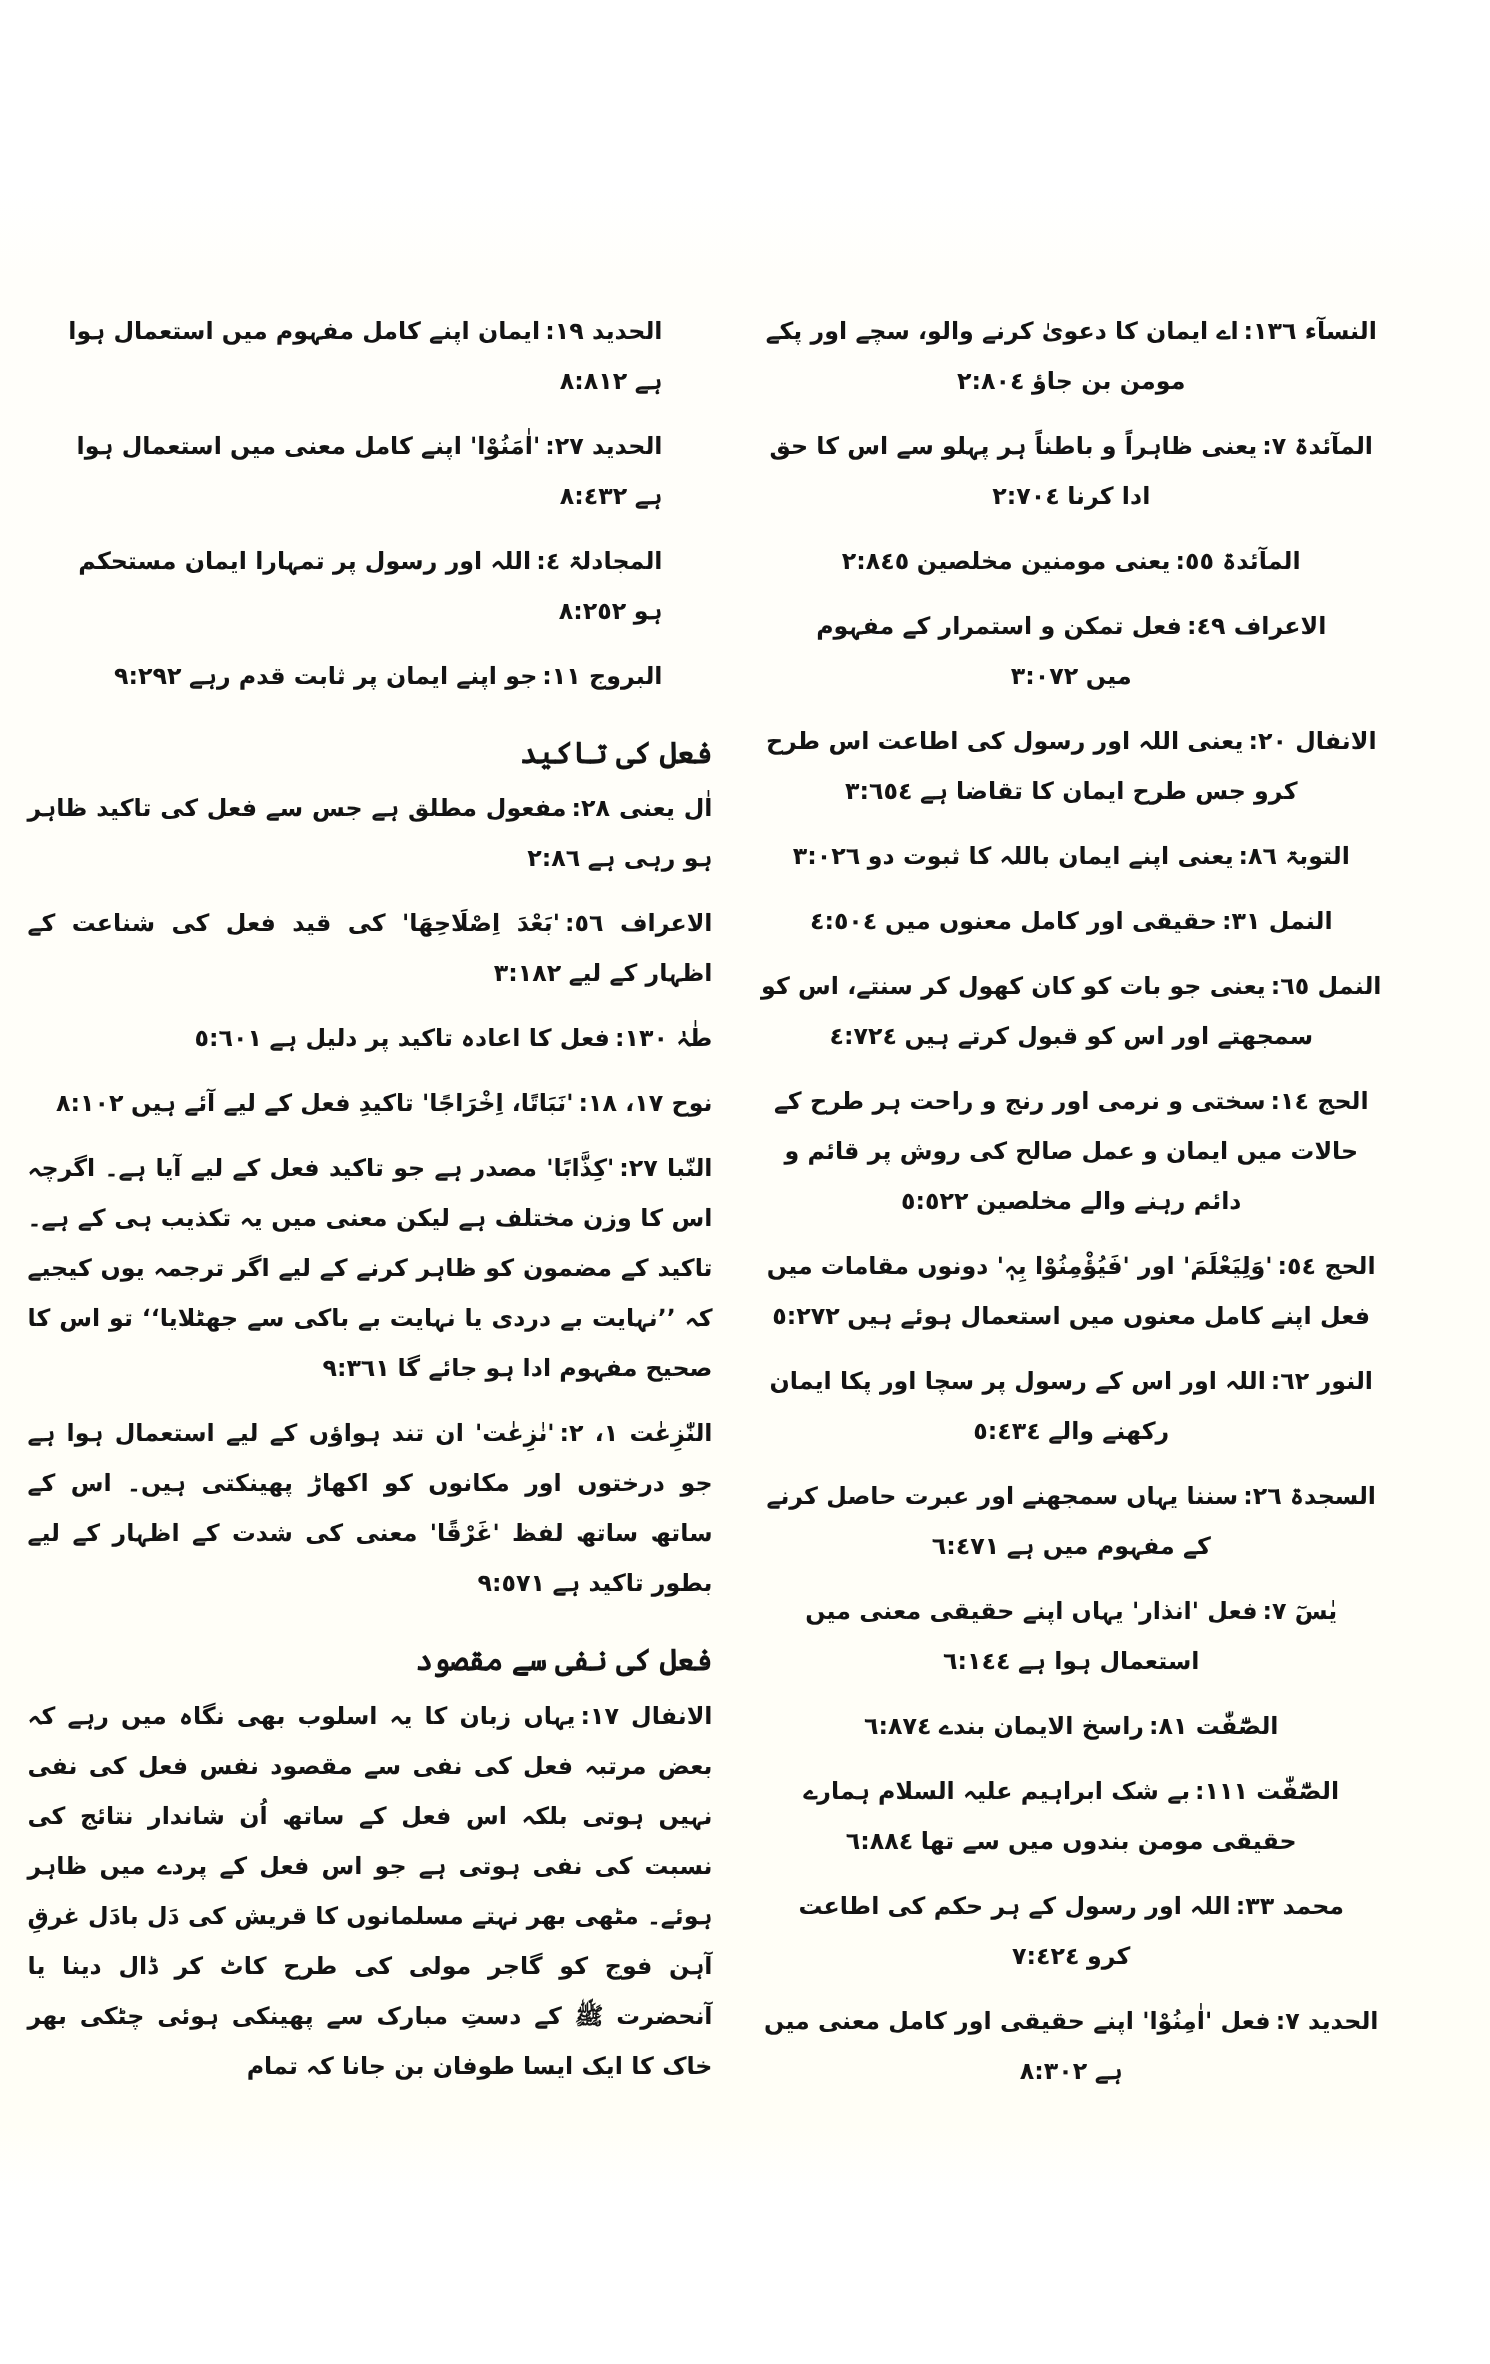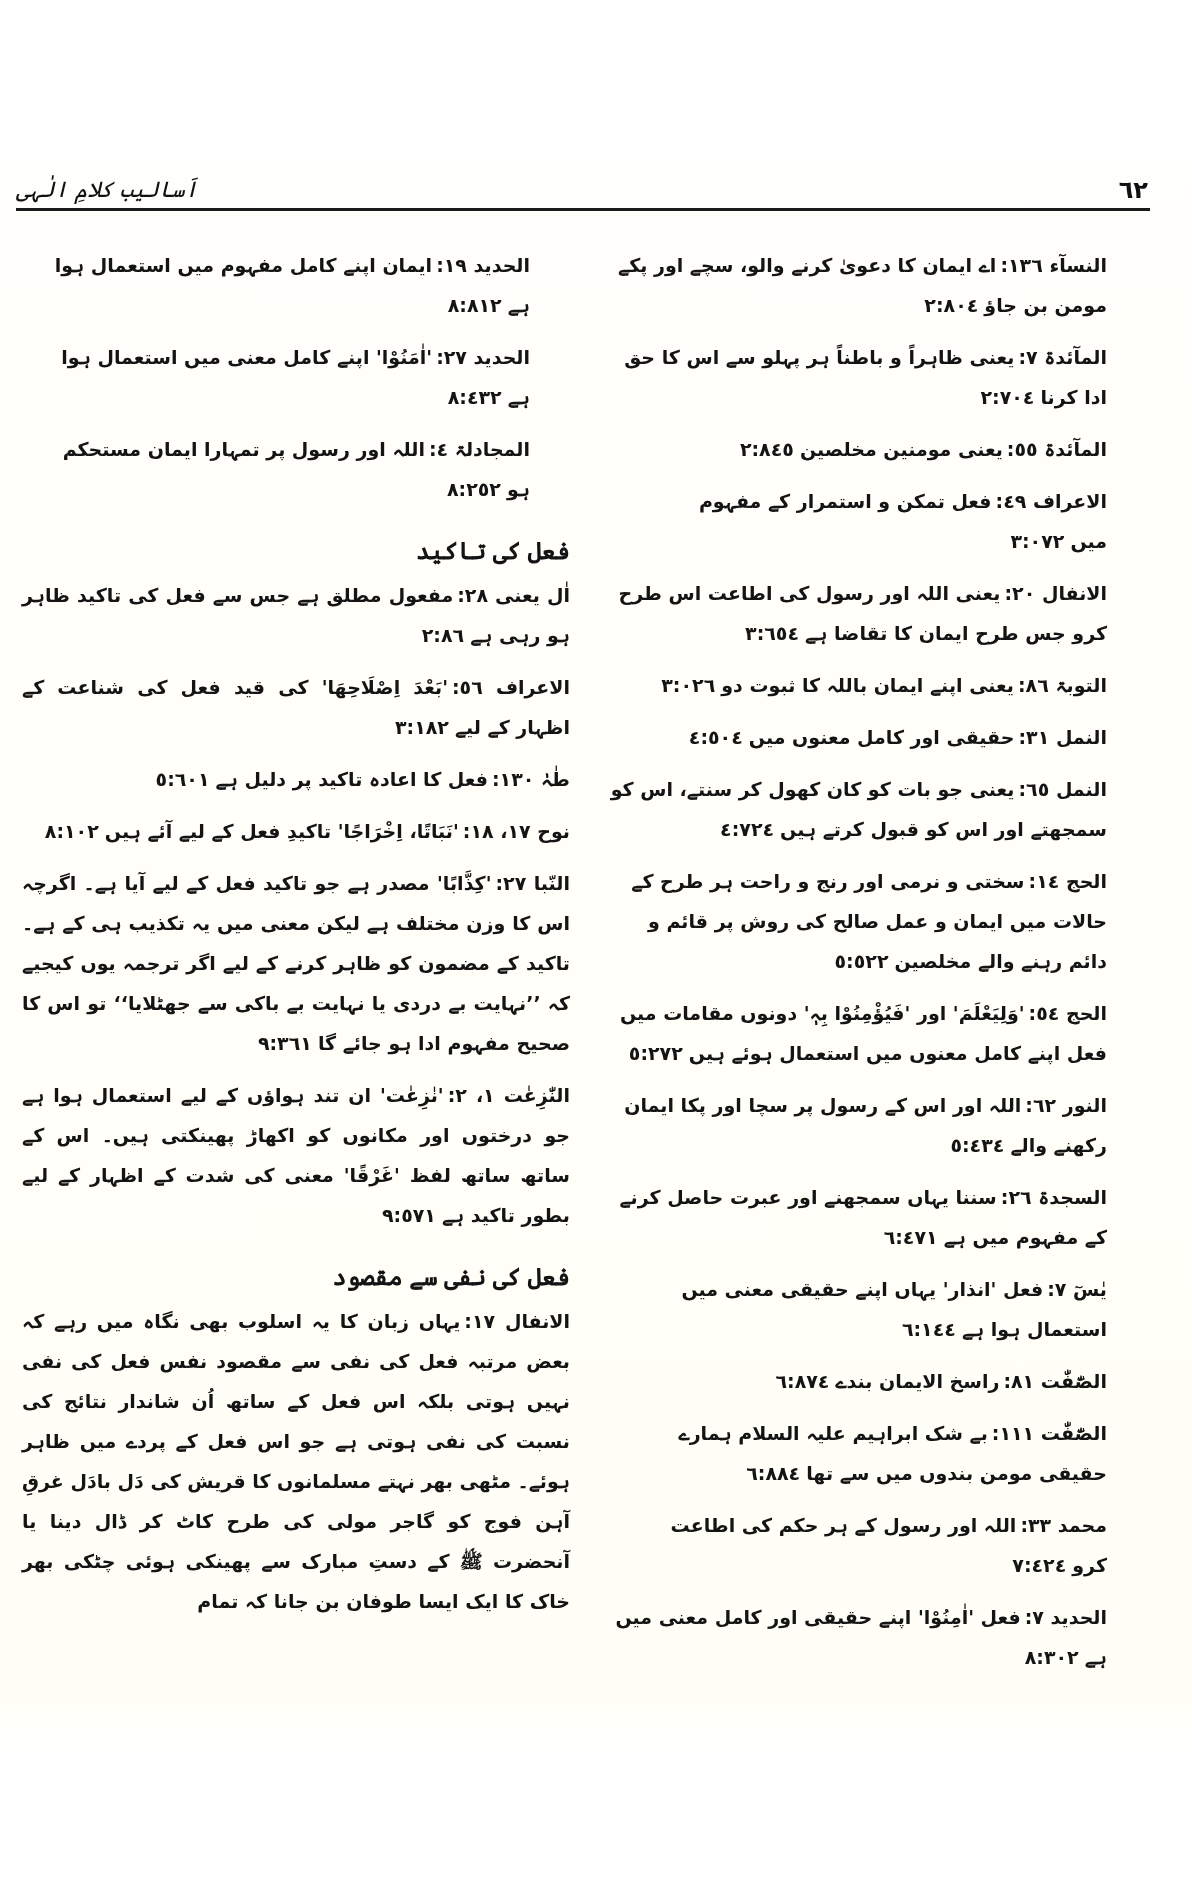--- a/index.html
+++ b/index.html
@@ -51,21 +51,21 @@
     }
     .col {
       position: absolute;
       top: 245px;
       direction: rtl;
       text-align: right;
       font-size: 19px;
       line-height: 40px;
       font-weight: bold;
     }
-    .col-right { right: 45px; width: 540px; }
+    .col-right { right: 45px; width: 540px; text-align: center; }
     .col-left { right: 622px; width: 548px; }
     .entry {
       margin: 0 0 12px 0;
     }
     .entry .ref {
       font-weight: bold;
       margin-left: 4px;
     }
     .entry .cite {
       white-space: nowrap;
@@ -79,24 +79,20 @@
       margin: 22px 0 4px 0;
       line-height: 40px;
     }
     .justify { text-align: justify; text-align-last: right; }
   </style>
 </head>
 <body>
 
 <div class="page">
 
-  <div class="running-head">
-    <span class="book-title">اَسالیب کلامِ الٰہی</span>
-    <span class="page-number">٦٢</span>
-  </div>
 
   <div class="col col-right" id="col-right">
       <p class="entry indent"><span class="ref">النسآء ١٣٦:</span><span class="text">اے ایمان کا دعویٰ کرنے والو، سچے اور پکے مومن بن جاؤ</span><span class="cite">٢:٨٠٤</span></p>
       <p class="entry indent"><span class="ref">المآئدۃ ٧:</span><span class="text">یعنی ظاہراً و باطناً ہر پہلو سے اس کا حق ادا کرنا</span><span class="cite">٢:٧٠٤</span></p>
       <p class="entry indent"><span class="ref">المآئدۃ ٥٥:</span><span class="text">یعنی مومنین مخلصین</span><span class="cite">٢:٨٤٥</span></p>
       <p class="entry indent"><span class="ref">الاعراف ٤٩:</span><span class="text">فعل تمکن و استمرار کے مفہوم میں</span><span class="cite">٣:٠٧٢</span></p>
       <p class="entry indent"><span class="ref">الانفال ٢٠:</span><span class="text">یعنی اللہ اور رسول کی اطاعت اس طرح کرو جس طرح ایمان کا تقاضا ہے</span><span class="cite">٣:٦٥٤</span></p>
       <p class="entry indent"><span class="ref">التوبۃ ٨٦:</span><span class="text">یعنی اپنے ایمان باللہ کا ثبوت دو</span><span class="cite">٣:٠٢٦</span></p>
       <p class="entry indent"><span class="ref">النمل ٣١:</span><span class="text">حقیقی اور کامل معنوں میں</span><span class="cite">٤:٥٠٤</span></p>
       <p class="entry indent"><span class="ref">النمل ٦٥:</span><span class="text">یعنی جو بات کو کان کھول کر سنتے، اس کو سمجھتے اور اس کو قبول کرتے ہیں</span><span class="cite">٤:٧٢٤</span></p>
@@ -109,20 +105,21 @@
       <p class="entry indent"><span class="ref">الصّٰٓفّٰت ١١١:</span><span class="text">بے شک ابراہیم علیہ السلام ہمارے حقیقی مومن بندوں میں سے تھا</span><span class="cite">٦:٨٨٤</span></p>
       <p class="entry indent"><span class="ref">محمد ٣٣:</span><span class="text">اللہ اور رسول کے ہر حکم کی اطاعت کرو</span><span class="cite">٧:٤٢٤</span></p>
       <p class="entry indent"><span class="ref">الحدید ٧:</span><span class="text">فعل 'اٰمِنُوْا' اپنے حقیقی اور کامل معنی میں ہے</span><span class="cite">٨:٣٠٢</span></p>
     </div>
 
   <div class="col col-left">
     <div id="left-top">
         <p class="entry indent"><span class="ref">الحدید ١٩:</span><span class="text">ایمان اپنے کامل مفہوم میں استعمال ہوا ہے</span><span class="cite">٨:٨١٢</span></p>
         <p class="entry indent"><span class="ref">الحدید ٢٧:</span><span class="text">'اٰمَنُوْا' اپنے کامل معنی میں استعمال ہوا ہے</span><span class="cite">٨:٤٣٢</span></p>
         <p class="entry indent"><span class="ref">المجادلۃ ٤:</span><span class="text">اللہ اور رسول پر تمہارا ایمان مستحکم ہو</span><span class="cite">٨:٢٥٢</span></p>
+        <p class="entry indent"><span class="ref">البروج ١١:</span><span class="text">جو اپنے ایمان پر ثابت قدم رہے</span><span class="cite">٩:٢٩٢</span></p>
       </div>
     <div class="heading">فعل کی تاکید</div>
     <div id="left-emphasis">
         <p class="entry justify"><span class="ref">اٰل یعنی ٢٨:</span><span class="text">مفعول مطلق ہے جس سے فعل کی تاکید ظاہر ہو رہی ہے</span><span class="cite">٢:٨٦</span></p>
         <p class="entry justify"><span class="ref">الاعراف ٥٦:</span><span class="text">'بَعْدَ اِصْلَاحِھَا' کی قید فعل کی شناعت کے اظہار کے لیے</span><span class="cite">٣:١٨٢</span></p>
         <p class="entry justify"><span class="ref">طٰہٰ ١٣٠:</span><span class="text">فعل کا اعادہ تاکید پر دلیل ہے</span><span class="cite">٥:٦٠١</span></p>
         <p class="entry justify"><span class="ref">نوح ١٧، ١٨:</span><span class="text">'نَبَاتًا، اِخْرَاجًا' تاکیدِ فعل کے لیے آئے ہیں</span><span class="cite">٨:١٠٢</span></p>
         <p class="entry justify"><span class="ref">النّبا ٢٧:</span><span class="text">'کِذَّابًا' مصدر ہے جو تاکید فعل کے لیے آیا ہے۔ اگرچہ اس کا وزن مختلف ہے لیکن معنی میں یہ تکذیب ہی کے ہے۔ تاکید کے مضمون کو ظاہر کرنے کے لیے اگر ترجمہ یوں کیجیے کہ ’’نہایت بے دردی یا نہایت بے باکی سے جھٹلایا‘‘ تو اس کا صحیح مفہوم ادا ہو جائے گا</span><span class="cite">٩:٣٦١</span></p>
         <p class="entry justify"><span class="ref">النّٰزِعٰت ١، ٢:</span><span class="text">'نٰزِعٰت' ان تند ہواؤں کے لیے استعمال ہوا ہے جو درختوں اور مکانوں کو اکھاڑ پھینکتی ہیں۔ اس کے ساتھ ساتھ لفظ 'غَرْقًا' معنی کی شدت کے اظہار کے لیے بطور تاکید ہے</span><span class="cite">٩:٥٧١</span></p>
       </div>

